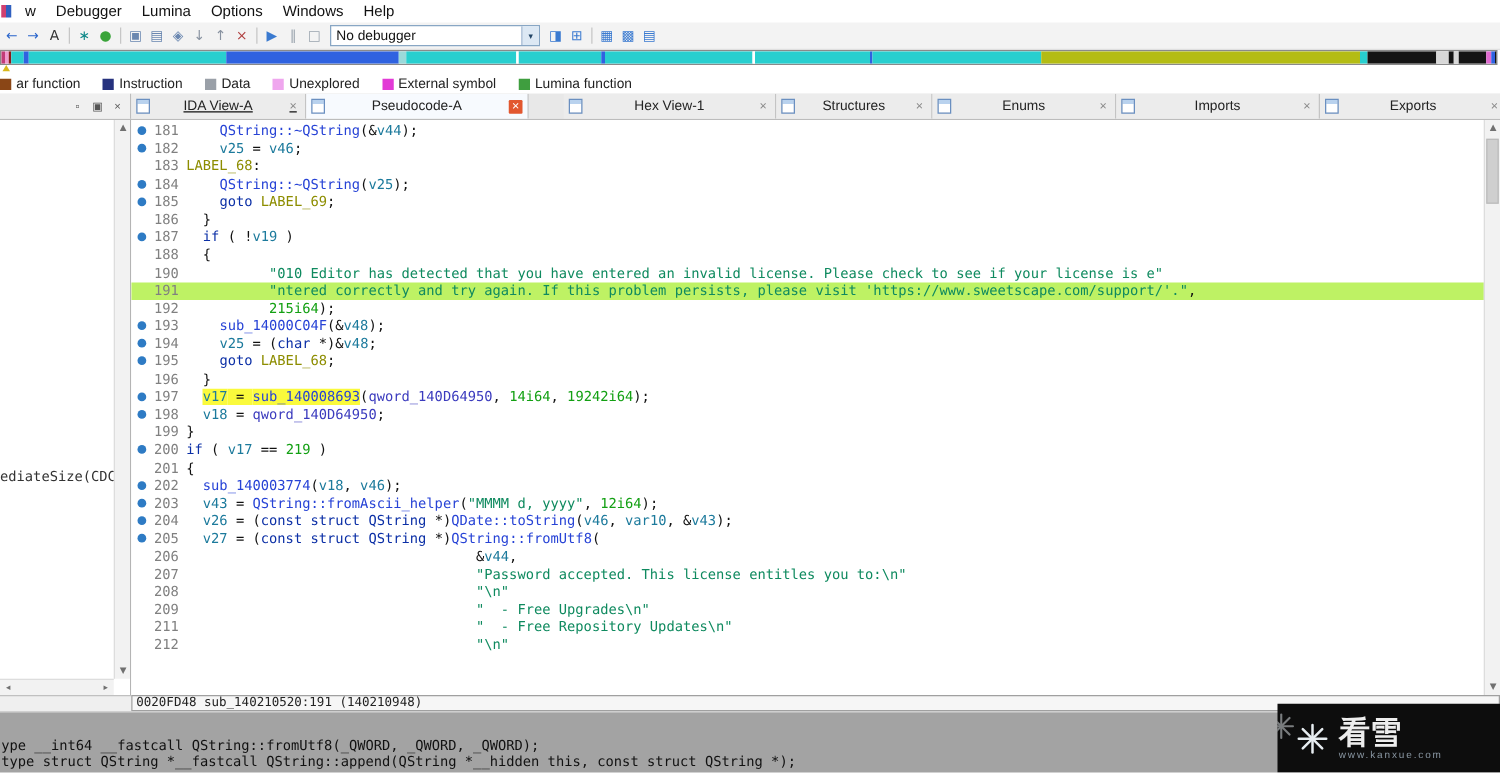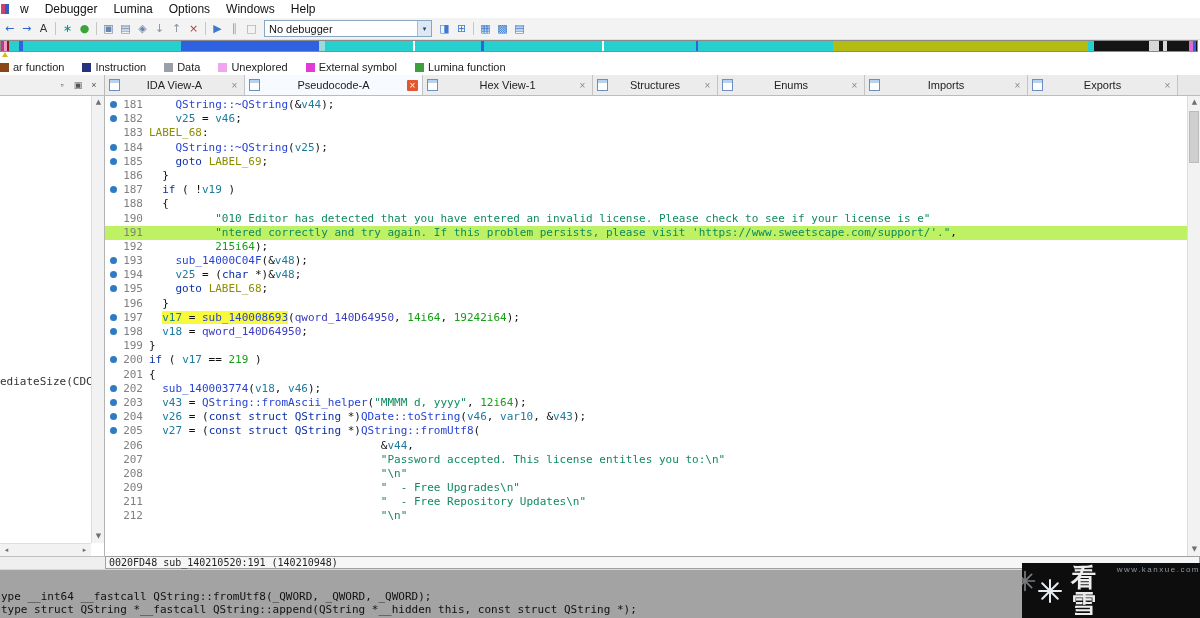--- a/index.html
+++ b/index.html
@@ -83,21 +83,21 @@
   .out-line{font:11px "DejaVu Sans Mono",monospace;line-height:13px;white-space:pre;color:#111}
 
   
   .watermark{position:absolute;right:0;bottom:0;width:178px;height:55px;background:#0d0d0d;display:flex;align-items:center;gap:9px;padding-left:16px;overflow:hidden;z-index:9}
   .snow{position:relative;width:24px;height:24px;flex:none}
   .snow b{position:absolute;left:11px;top:0;width:2px;height:24px;background:#e6ecf0;border-radius:1px}
   .snow b.r45{transform:rotate(45deg)}
   .snow b.r90{transform:rotate(90deg)}
   .snow b.r135{transform:rotate(135deg)}
   .snow.ghost{position:absolute;left:-9px;top:6px;opacity:.5;transform:scale(.85)}
-  .wm-text{display:flex;flex-direction:row}
+  .wm-text{display:flex;flex-direction:column}
   .wm-title{font-size:25px;line-height:26px;color:#ededed;font-weight:bold;font-family:"DejaVu Sans",sans-serif}
   .wm-sub{font-size:8px;color:#8a97a3;letter-spacing:1.5px}
 </style>
 </head>
 <body>
 
 <div class="page">
 
   <div class="menubar">
     <span class="app-chip"></span>
@@ -203,31 +203,31 @@
       </span>
     </div>
 
   <div class="dockrow">
     <div class="dock-title">
       <span class="dock-btn">▫</span>
       <span class="dock-btn">▣</span>
       <span class="dock-btn">×</span>
     </div>
     <div class="tabstrip">
-        <div class="tab" style="width: 140px;">
+        <div class="tab" style="width: 140px; text-decoration: underline;">
           <span class="tabicon"></span>
           <span class="tab-label">IDA View-A</span>
           <span class="tab-close">×</span>
         </div>
         <div class="tab active" style="width: 178px;">
           <span class="tabicon"></span>
           <span class="tab-label">Pseudocode-A</span>
           <span class="tab-close">×</span>
         </div>
-        <div class="tab" style="width: 170px;">
+        <div class="tab" style="width: 170px; margin-left: 28px;">
           <span class="tabicon"></span>
           <span class="tab-label">Hex View-1</span>
           <span class="tab-close">×</span>
         </div>
         <div class="tab" style="width: 125px;">
           <span class="tabicon"></span>
           <span class="tab-label">Structures</span>
           <span class="tab-close">×</span>
         </div>
         <div class="tab" style="width: 147px;">

